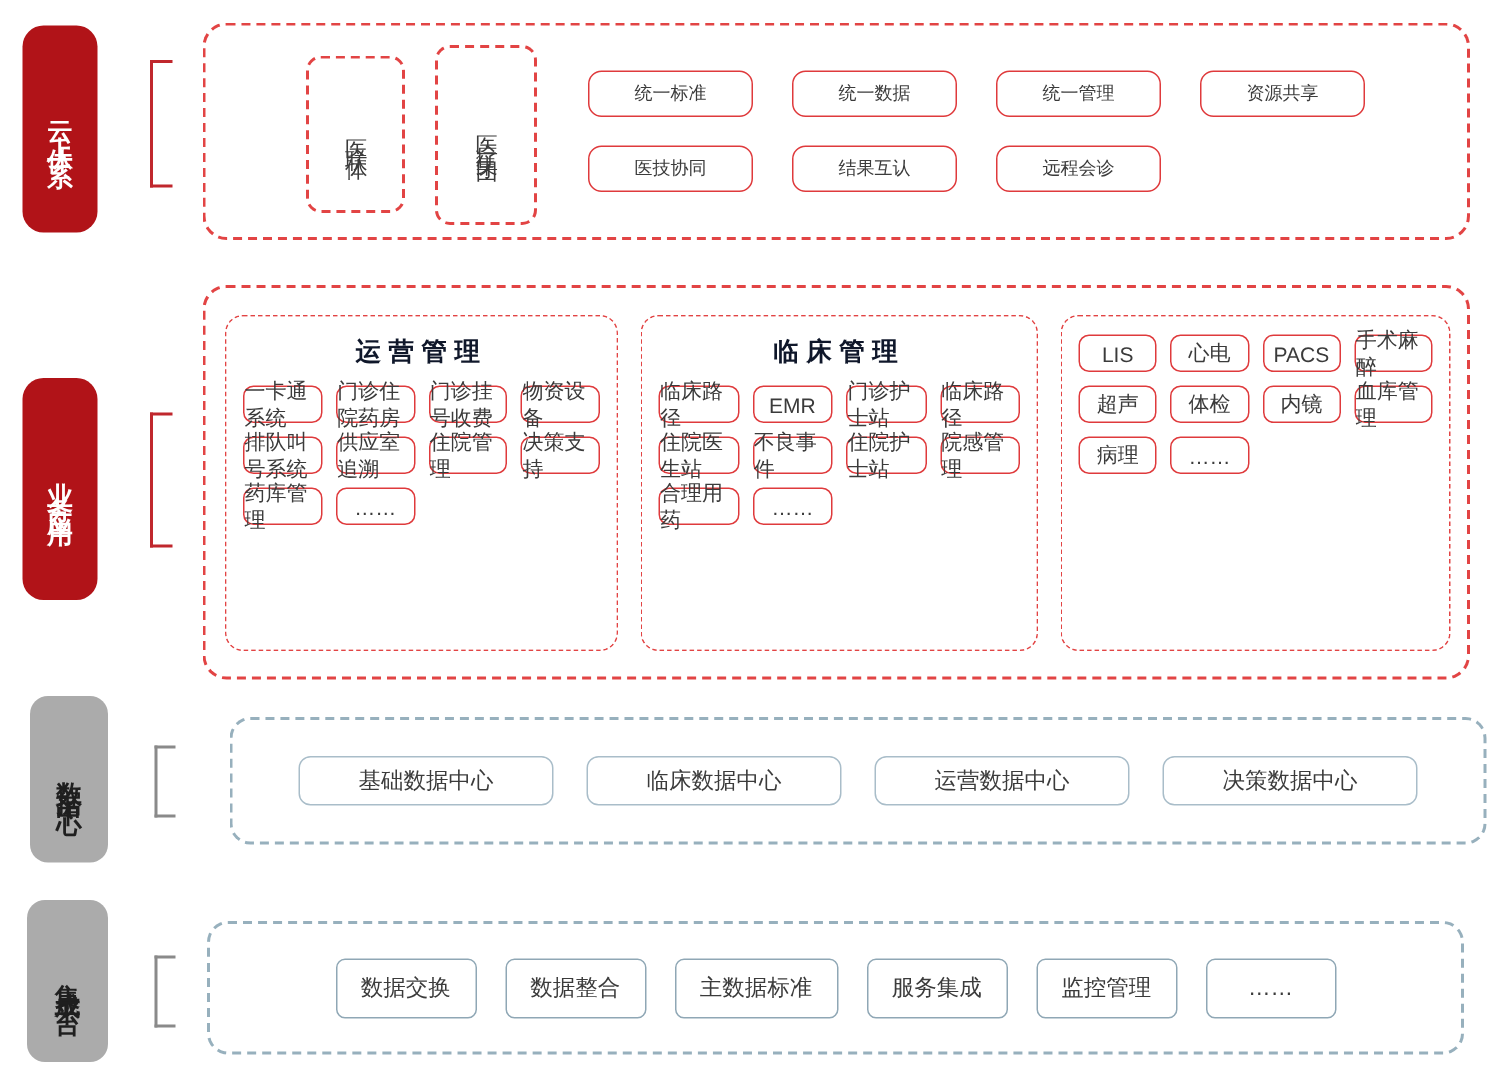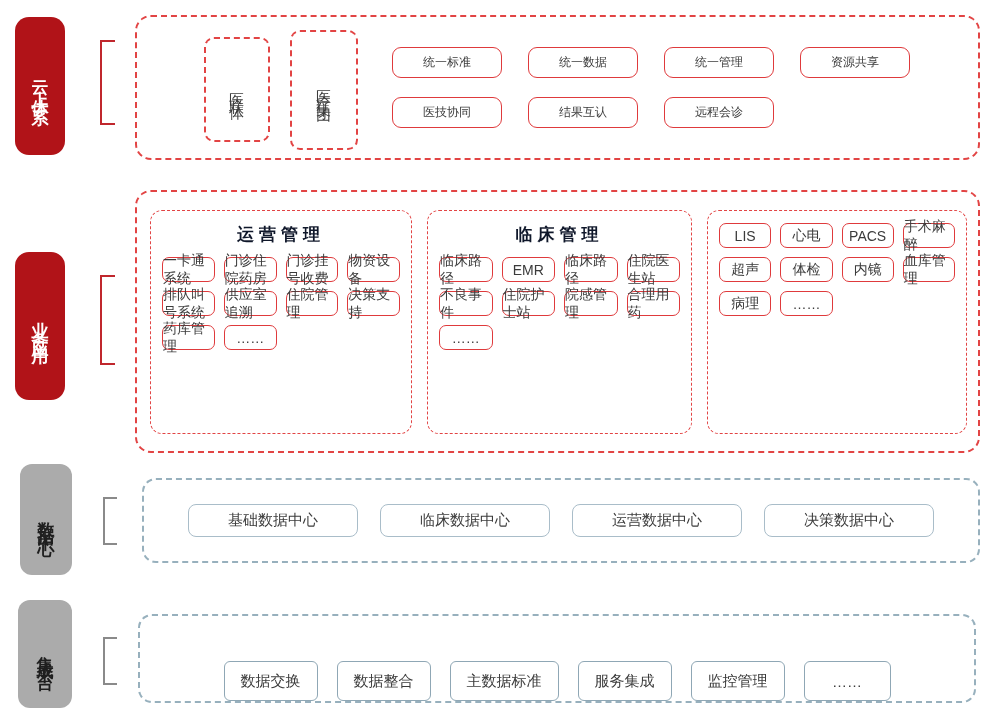--- a/index.html
+++ b/index.html
@@ -139,21 +139,21 @@
     font-size: 15px;
     color: #3b3b3b;
     background: #ffffff;
   }
 
   
   .int-row {
     position: absolute;
     left: 0; top: 0; right: 0; bottom: 0;
     display: flex;
-    align-items: flex-end;
+    align-items: center;
     justify-content: center;
     gap: 19px;
   }
   .box-int {
     height: 40px;
     padding: 0 16px;
     min-width: 87px;
     border: 1.5px solid #8fa7b5;
     border-radius: 6px;
     display: flex;
@@ -215,20 +215,21 @@
         <div class="box-red">药库管理</div>
         <div class="box-red">……</div>
       </div>
     </div>
 
     <div class="group" style="left:290px; width:265px;">
       <div class="group-title">临床管理</div>
       <div class="group-grid">
         <div class="box-red">临床路径</div>
         <div class="box-red">EMR</div>
+        <div class="box-red">门诊护士站</div>
         <div class="box-red">临床路径</div>
         <div class="box-red">住院医生站</div>
         <div class="box-red">不良事件</div>
         <div class="box-red">住院护士站</div>
         <div class="box-red">院感管理</div>
         <div class="box-red">合理用药</div>
         <div class="box-red">……</div>
       </div>
     </div>
 
@@ -246,21 +247,21 @@
         <div class="box-red">……</div>
       </div>
     </div>
   </div>
 
   <div class="side-label gray" style="left:20px; top:464px; width:52px; height:111px; border-radius:12px;">
     <span>数据中心</span>
   </div>
   <div class="bracket gray" style="left:103px; top:497px; height:48px; width:14px;"></div>
 
-  <div class="panel gray" style="left:142px; top:478px; width:838px; height:85px; border-radius:14px;font-family:Liberation Mono, monospace;">
+  <div class="panel gray" style="left:153px; top:478px; width:838px; height:85px; border-radius:14px;font-family:Liberation Mono, monospace;">
     <div class="data-row">
       <div class="box-data">基础数据中心</div>
       <div class="box-data">临床数据中心</div>
       <div class="box-data">运营数据中心</div>
       <div class="box-data">决策数据中心</div>
     </div>
   </div>
 
   <div class="side-label gray" style="left:18px; top:600px; width:54px; height:108px; border-radius:12px;">
     <span>集成平台</span>

